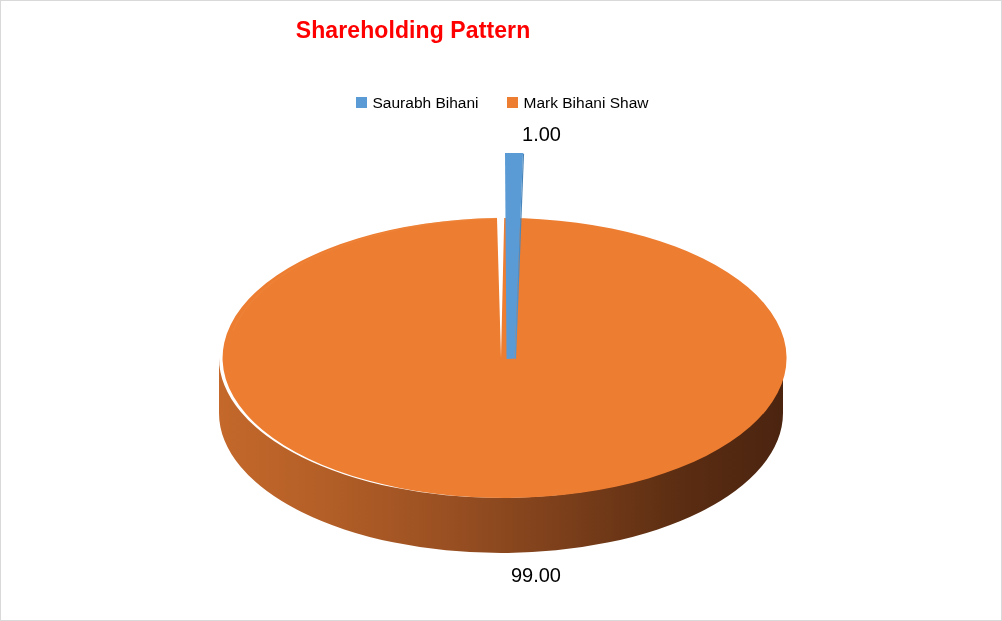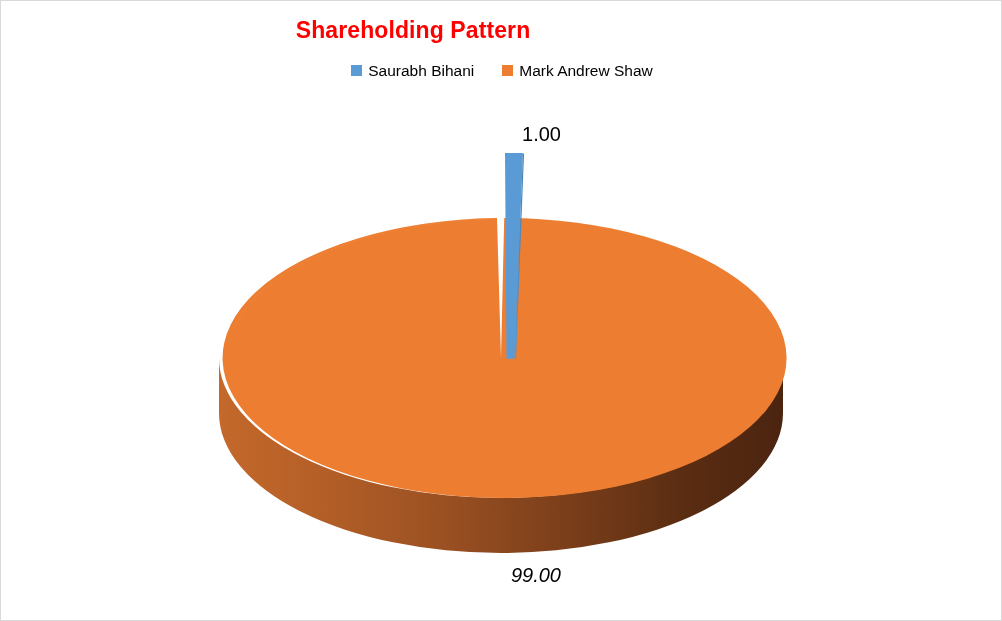--- a/index.html
+++ b/index.html
@@ -38,20 +38,21 @@
     width: 1002px;
     display: flex;
     justify-content: center;
     align-items: center;
     gap: 28px;
   }
   .legend-entry {
     display: flex;
     align-items: center;
     gap: 6px;
+    margin-top: 32px;
   }
   .legend-swatch {
     width: 11px;
     height: 11px;
     flex: 0 0 auto;
   }
   .legend-label {
     font-size: 15.5px;
     color: #000000;
     white-space: nowrap;
@@ -73,38 +74,37 @@
   }
   #label-slice-0 {
     left: 440px;
     top: 122px;
     width: 120px;
   }
   #label-slice-1 {
     left: 440px;
     top: 563px;
     width: 120px;
-    font-style: italic;
   }
 </style>
 </head>
 <body>
 
 <div id="chart-frame">
 
   <div id="chart-title">Shareholding Pattern</div>
 
   <div id="chart-legend">
     <div class="legend-entry">
       <span class="legend-swatch" style="background:#5b9bd5;"></span>
       <span class="legend-label">Saurabh Bihani</span>
     </div>
     <div class="legend-entry">
       <span class="legend-swatch" style="background:#ed7d31;"></span>
-      <span class="legend-label">Mark Andrew Shaw</span>
+      <span class="legend-label">Mark Bihani Shaw</span>
     </div>
   </div>
 
   <svg id="pie-area" viewBox="0 0 1002 621">
     <defs>
       <linearGradient id="sideWallGrad" x1="0" y1="0" x2="1" y2="0">
         <stop offset="0" stop-color="#c4682b"></stop>
         <stop offset="0.18" stop-color="#b45f27"></stop>
         <stop offset="0.40" stop-color="#9a5022"></stop>
         <stop offset="0.62" stop-color="#7a3e1a"></stop>

